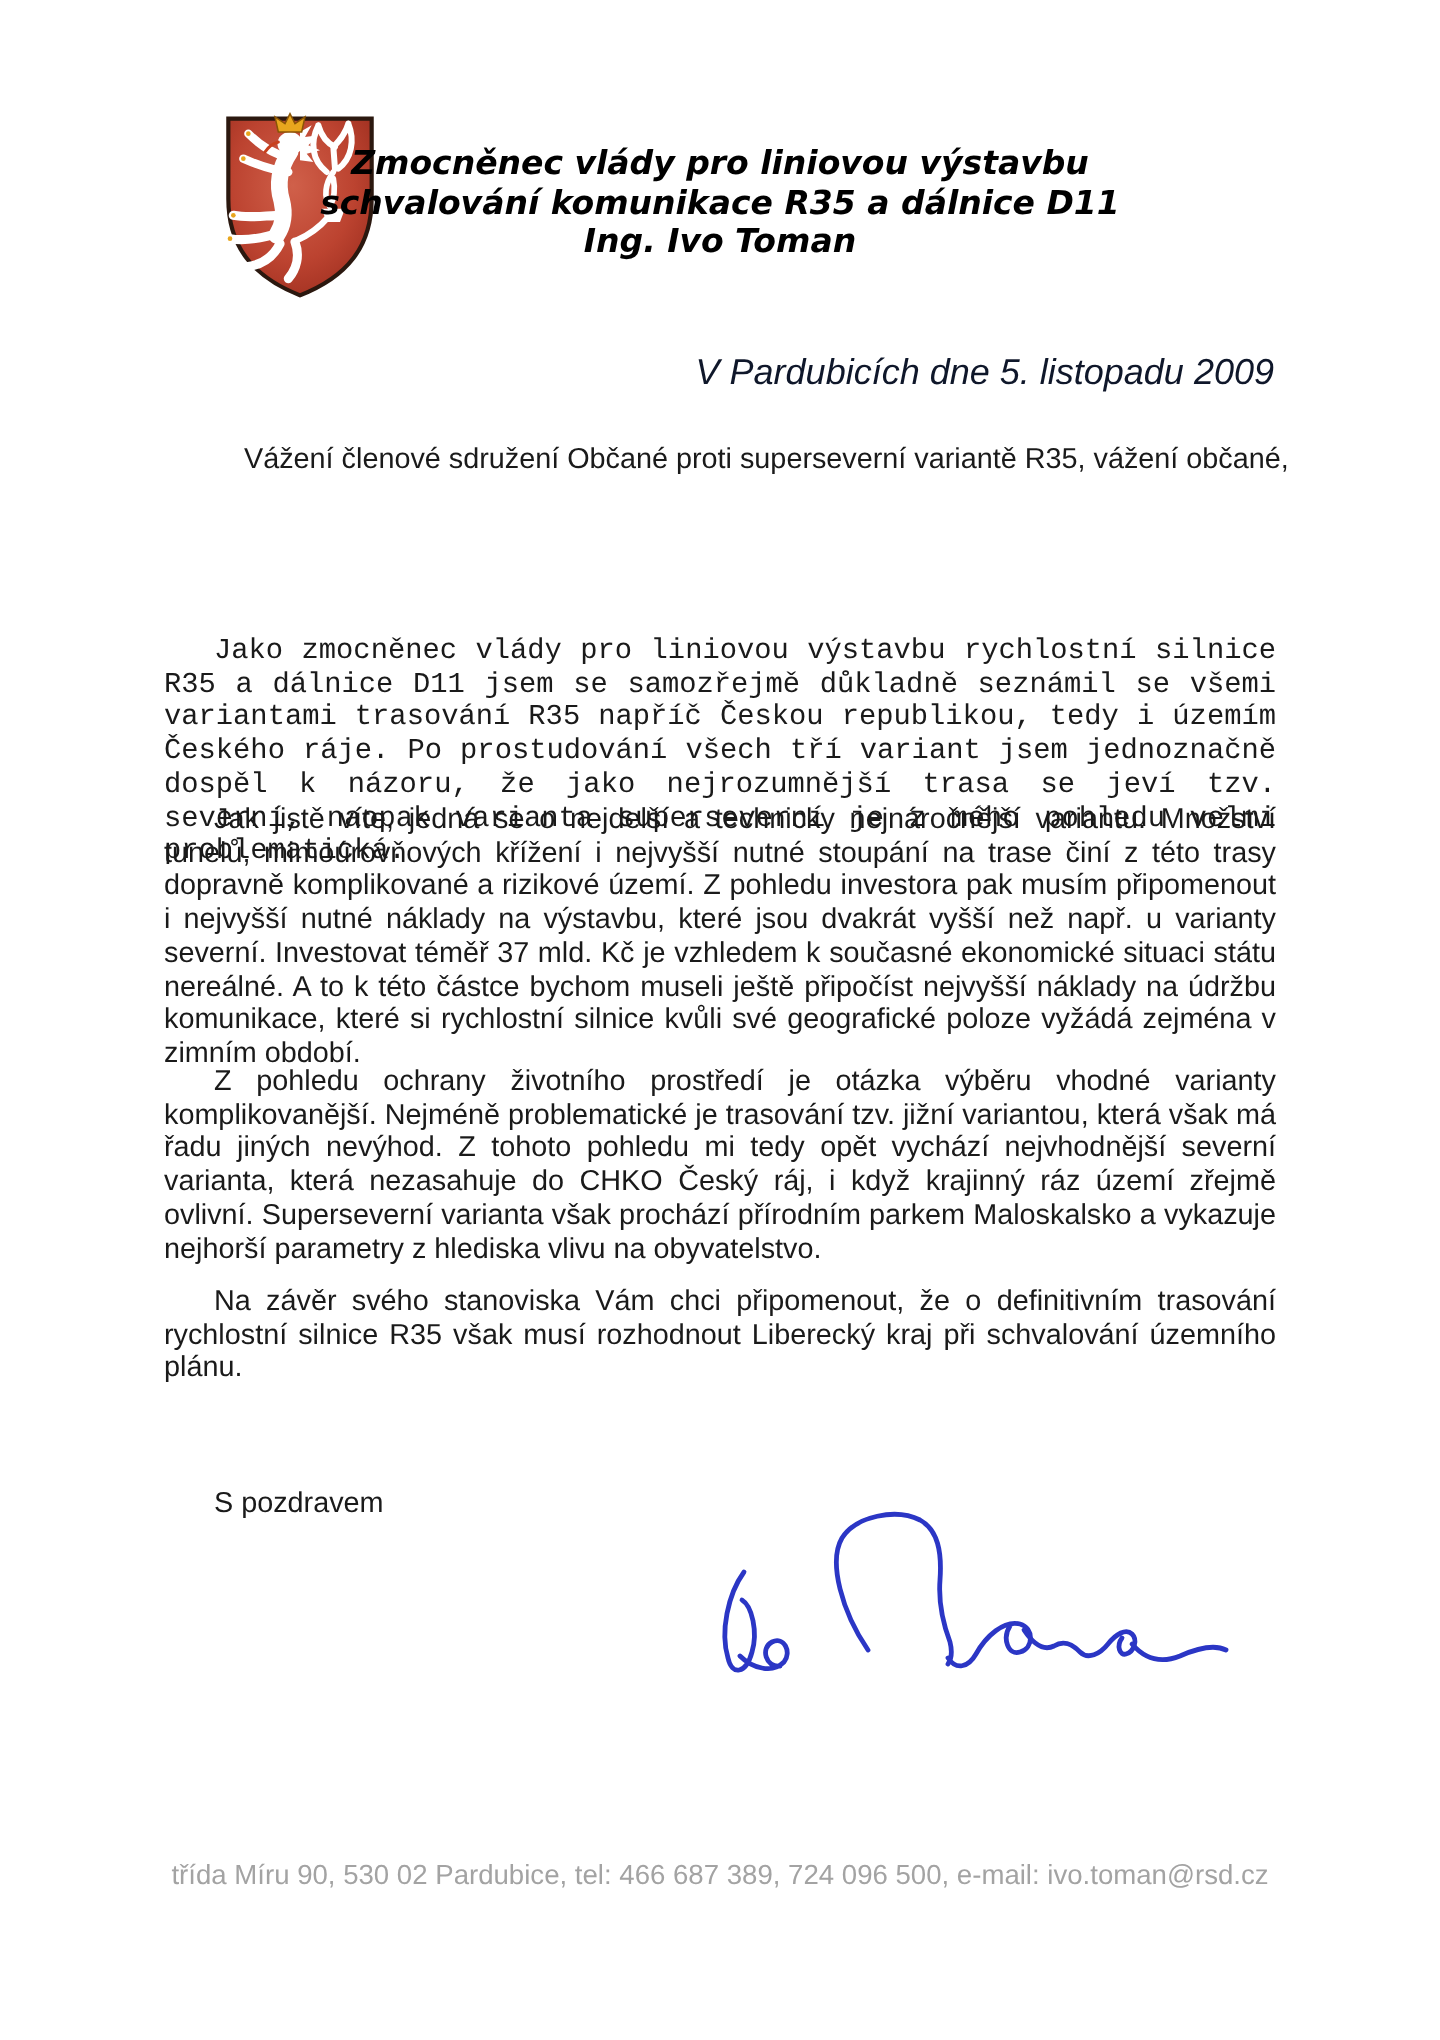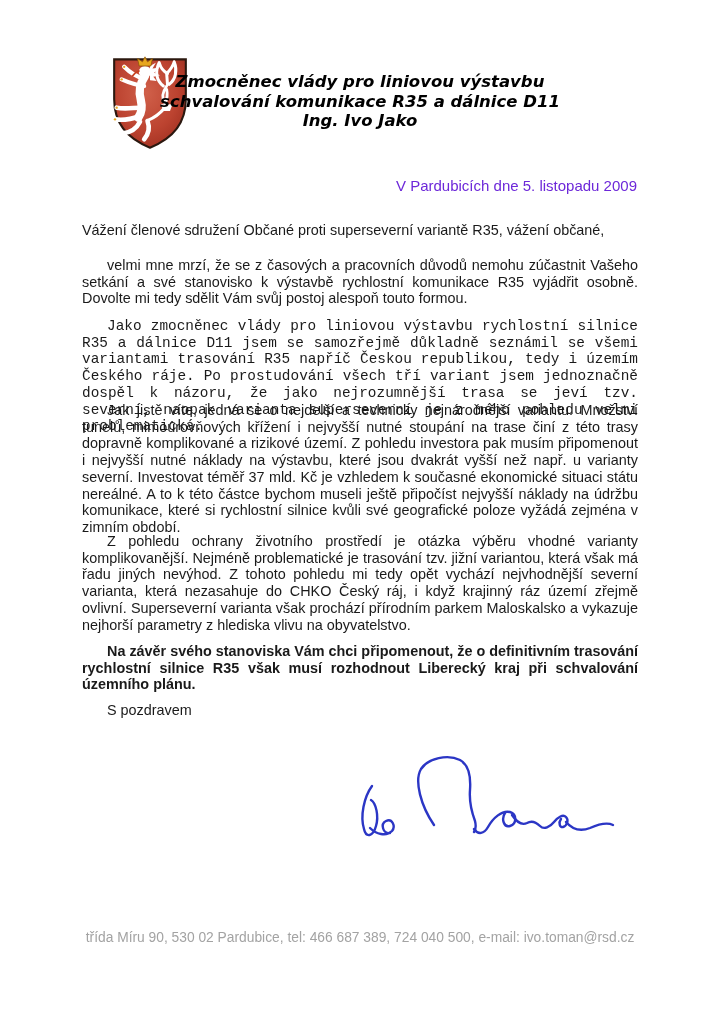--- a/index.html
+++ b/index.html
@@ -8,35 +8,35 @@
     font-family:"Liberation Sans", sans-serif; color:#1a1a1a; overflow:hidden;
   }
   .emblem { position:absolute; left:107px; top:56px; width:86px; height:95px; }
   .letterhead {
     position:absolute; left:0; top:72px; width:720px; text-align:center;
     font-family:"DejaVu Sans", sans-serif; font-weight:bold; font-style:italic;
     font-size:16.5px; line-height:19.5px; color:#000;
   }
   .date-line {
     position:absolute; top:178px; right:83px;
-    font-size:15px; line-height:16.7px; color:#6d28d9;
+    font-size:18px; line-height:16.7px; color:#0f172a;font-style:italic;
   }
   .bodytext {
     position:absolute; left:82px; width:556px;
     font-size:14.4px; line-height:16.7px; text-align:justify;
     margin:0; color:#1a1a1a;
   }
   .indent { text-indent:25px; }
-  .salutation { top:222px; text-align:left; }
+  .salutation { top:222px; text-align:left;margin-left:40px; }
   .para-0 { top:257px; }
   .para-1 { top:318px;font-family:Liberation Mono, monospace; }
   .para-2 { top:402px; }
   .para-3 { top:533px; }
-  .para-4 { top:643px;font-weight:bold; }
-  .closing { position:absolute; left:107px; top:702px; font-size:14.4px; line-height:16.7px; }
+  .para-4 { top:643px; }
+  .closing { position:absolute; left:107px; top:744px; font-size:14.4px; line-height:16.7px; }
   .signature-svg { position:absolute; left:348px; top:750px; width:280px; height:110px; }
   .footer {
     position:absolute; left:0; top:929px; width:720px; text-align:center;
     font-size:13.8px; line-height:17.5px; color:#a3a3a3;
   }
 </style>
 </head>
 <body>
 
 <div class="page">
@@ -70,42 +70,41 @@
     <path d="M37 12 L35 3 L41 7 L44 1 L47 7 L53 3 L51 12 Z" fill="#e8a61e" stroke="#8a5505" stroke-width="0.9"></path>
     <circle cx="19" cy="13" r="1.4" fill="#e8a61e"></circle>
     <circle cx="16" cy="28" r="1.4" fill="#e8a61e"></circle>
     <circle cx="10" cy="62" r="1.4" fill="#e8a61e"></circle>
     <circle cx="8" cy="76" r="1.4" fill="#e8a61e"></circle>
   </svg>
 
   <div class="letterhead">
     <div>Zmocněnec vlády pro liniovou výstavbu</div>
     <div>schvalování komunikace R35 a dálnice D11</div>
-    <div>Ing. Ivo Jako</div>
+    <div>Ing. Ivo Toman</div>
   </div>
 
   <div class="date-line">V Pardubicích dne 5. listopadu 2009</div>
 
   <p class="bodytext salutation">Vážení členové sdružení Občané proti superseverní variantě R35, vážení občané,</p>
-  <p class="bodytext indent para-0">velmi mne mrzí, že se z časových a pracovních důvodů nemohu zúčastnit Vašeho setkání a své stanovisko k výstavbě rychlostní komunikace R35 vyjádřit osobně. Dovolte mi tedy sdělit Vám svůj postoj alespoň touto formou.</p>
   <p class="bodytext indent para-1">Jako zmocněnec vlády pro liniovou výstavbu rychlostní silnice R35 a dálnice D11 jsem se samozřejmě důkladně seznámil se všemi variantami trasování R35 napříč Českou republikou, tedy i územím Českého ráje. Po prostudování všech tří variant jsem jednoznačně dospěl k názoru, že jako nejrozumnější trasa se jeví tzv. severní, naopak varianta superseverní je z mého pohledu velmi problematická.</p>
   <p class="bodytext indent para-2">Jak jistě víte, jedná se o nejdelší a technicky nejnáročnější variantu. Množství tunelů, mimoúrovňových křížení i nejvyšší nutné stoupání na trase činí z této trasy dopravně komplikované a rizikové území. Z pohledu investora pak musím připomenout i nejvyšší nutné náklady na výstavbu, které jsou dvakrát vyšší než např. u varianty severní. Investovat téměř 37 mld. Kč je vzhledem k současné ekonomické situaci státu nereálné. A to k této částce bychom museli ještě připočíst nejvyšší náklady na údržbu komunikace, které si rychlostní silnice kvůli své geografické poloze vyžádá zejména v zimním období.</p>
   <p class="bodytext indent para-3">Z pohledu ochrany životního prostředí je otázka výběru vhodné varianty komplikovanější. Nejméně problematické je trasování tzv. jižní variantou, která však má řadu jiných nevýhod. Z tohoto pohledu mi tedy opět vychází nejvhodnější severní varianta, která nezasahuje do CHKO Český ráj, i když krajinný ráz území zřejmě ovlivní. Superseverní varianta však prochází přírodním parkem Maloskalsko a vykazuje nejhorší parametry z hlediska vlivu na obyvatelstvo.</p>
   <p class="bodytext indent para-4">Na závěr svého stanoviska Vám chci připomenout, že o definitivním trasování rychlostní silnice R35 však musí rozhodnout Liberecký kraj při schvalování územního plánu.</p>
 
   <div class="closing">S pozdravem</div>
 
   <svg class="signature-svg" viewBox="0 0 280 110" aria-hidden="true">
     <g fill="none" stroke="#2b36c5" stroke-width="2.4" stroke-linecap="round" stroke-linejoin="round">
       <path d="M24 36 C16 47 12 66 16 79 C18 88 25 87 28 76 C31 66 28 53 23 50"></path>
       <path d="M22 78 C28 84 38 87 44 81 C48 76 44 68 38 71 C32 74 35 84 42 83"></path>
       <path d="M86 75 C73 56 66 31 73 19 C80 8 100 4 112 10 C121 15 123 26 122 40 C121 53 124 63 127 71 C128 75 128 79 126 82"></path>
       <path d="M126 79 C130 85 136 84 140 77 C145 68 154 60 162 62 C169 64 169 74 162 76 C156 78 153 69 157 63"></path>
       <path d="M164 65 C168 71 173 76 179 73 C184 70 188 72 192 76 C196 80 202 77 206 72 C210 67 215 64 218 67 C221 70 219 76 215 77 C212 78 210 73 213 69"></path>
       <path d="M218 72 C224 79 232 82 242 78 C251 74 259 72 265 75"></path>
     </g>
   </svg>
 
   <div class="footer">
-    <div>třída Míru 90, 530 02 Pardubice, tel: 466 687 389, 724 040 500, e-mail: ivo.toman@rsd.cz</div>
+    <div>třída Míru 90, 530 02 Pardubice, tel: 466 687 389, 724 096 500, e-mail: ivo.toman@rsd.cz</div>
   </div>
 
 </div>
 
 </body></html>

